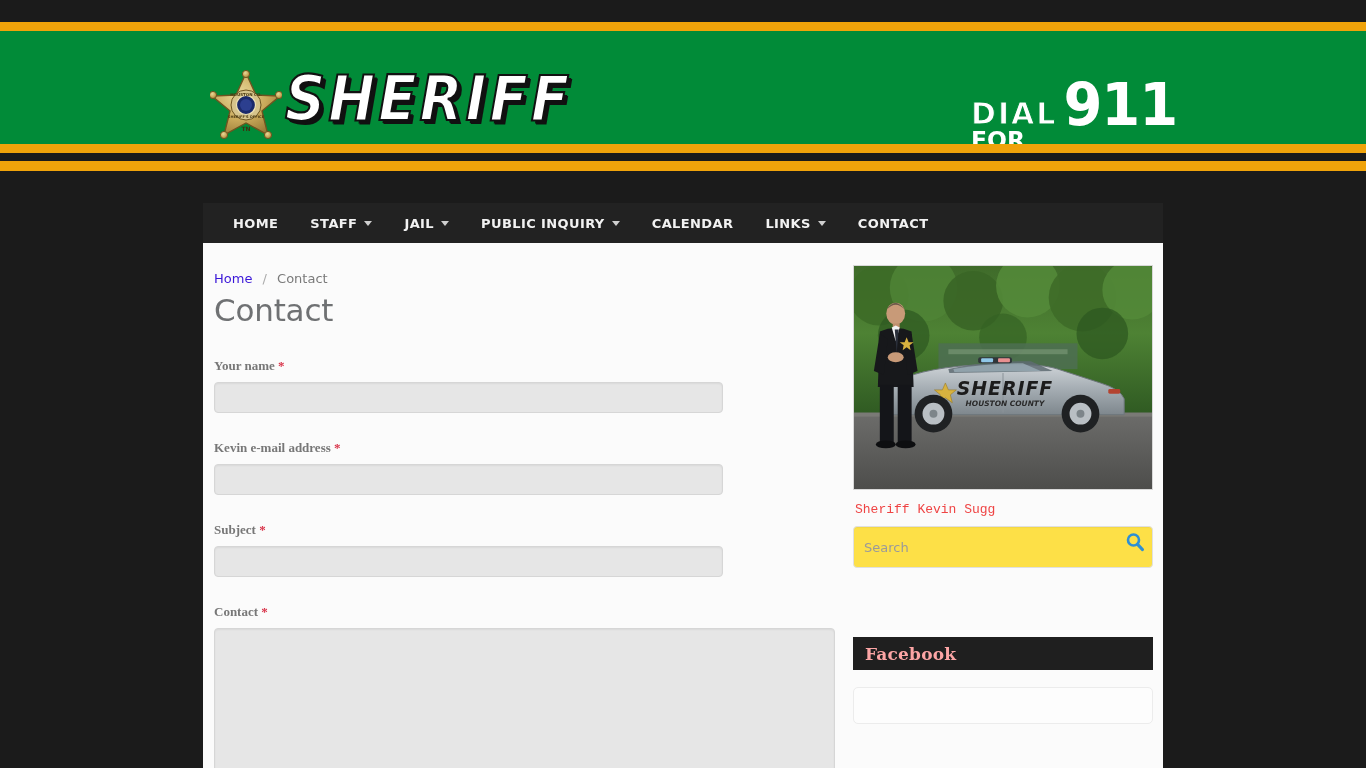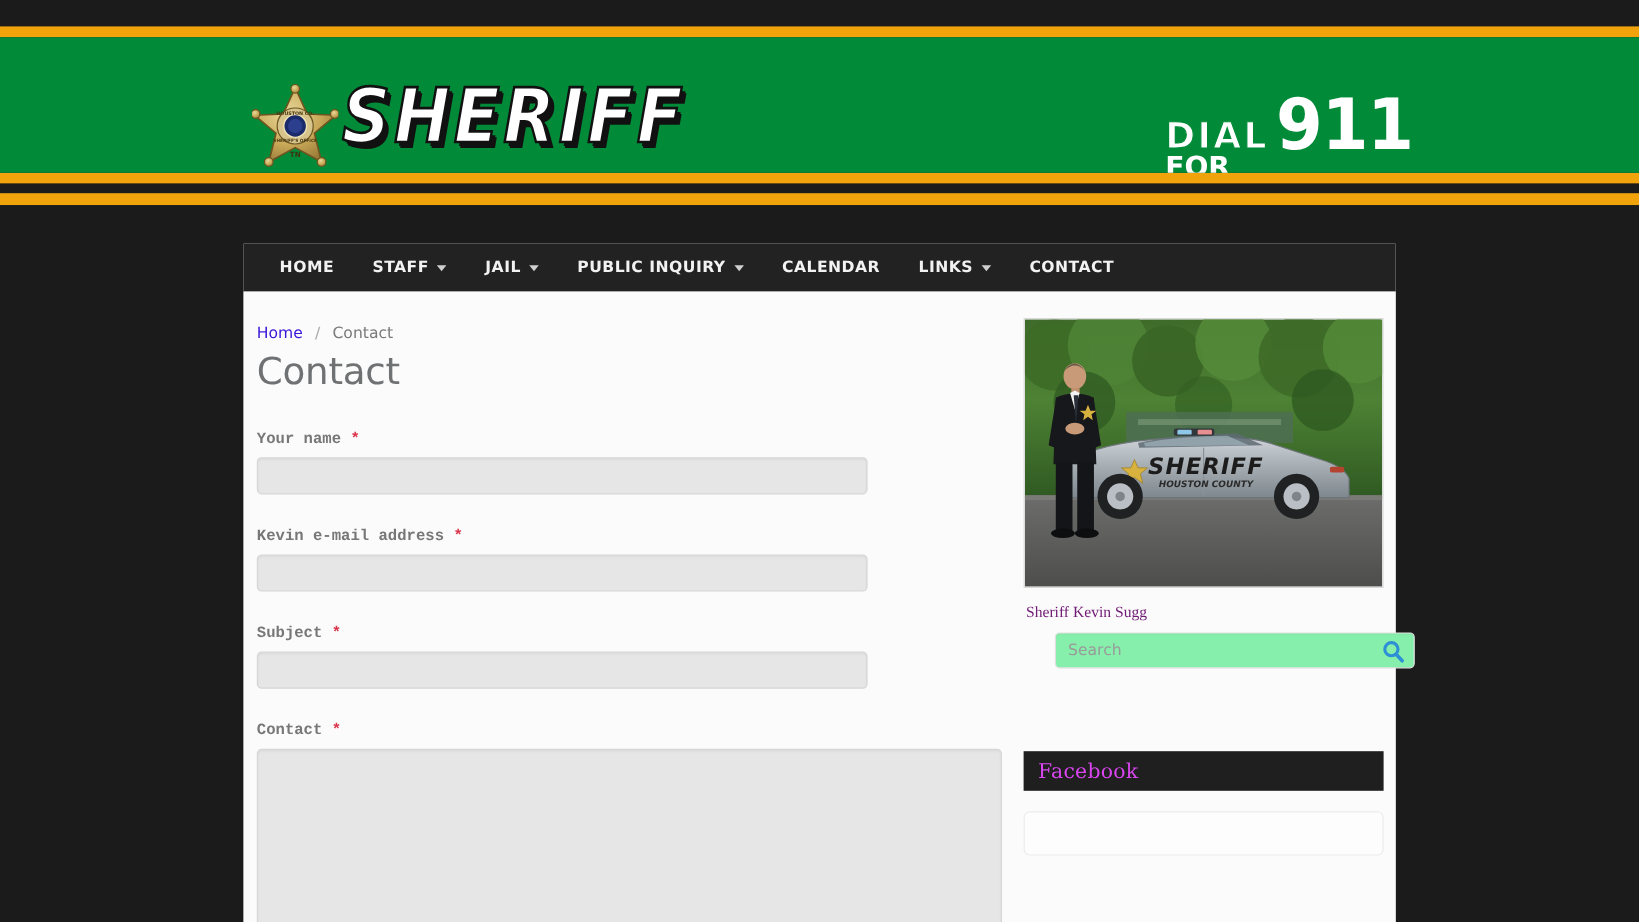--- a/index.html
+++ b/index.html
@@ -164,21 +164,21 @@
   .page-title {
     font-family: "DejaVu Sans", sans-serif;
     font-size: 31px;
     font-weight: normal;
     color: #6f7173;
     margin: 0 0 30px 0;
     letter-spacing: -0.2px;
   }
 
   .field-label {
-    font-family: Liberation Mono, monospace;
+    font-family: Liberation Serif, serif;
     font-size: 13px;
     font-weight: bold;
     color: #777;
     margin-bottom: 8px;
   }
   .req { color: #d9344a; font-weight: bold; }
 
   .text-input {
     display: block;
     width: 509px;
@@ -214,34 +214,33 @@
   .photo-frame {
     width: 300px; height: 225px;
     border: 1px solid #d8d8d8;
     background: #fff;
     padding: 0;
     overflow: hidden;
     position: relative;
   }
   .photo-svg { display: block; width: 100%; height: 100%; }
   .photo-caption {
-    font-family: Liberation Serif, serif;
-    font-size: 13px;
-    color: #701a75;
+    font-family: Liberation Mono, monospace;
+    font-size: 13px;
+    color: #ef4444;
     margin: 12px 0 9px 2px;
   }
 
   .search-box {
     position: relative;
-    width: 300px; height: 30px;
-    background: #86efac;
+    width: 300px; height: 42px;
+    background: #fde047;
     border: 1px solid #e0e0e0;
     border-radius: 4px;
     box-shadow: inset 0 1px 1px rgba(0,0,0,0.04);
-    margin-left: 26px;
   }
   .search-input {
     width: 100%; height: 100%;
     background: transparent;
     border: 0; outline: none;
     padding: 0 34px 0 10px;
     font-size: 13px;
     color: #555;
     font-family: "DejaVu Sans", sans-serif;
   }
@@ -258,24 +257,24 @@
 
   .side-header {
     margin-top: 69px;
     width: 300px; height: 33px;
     background: #1f1f1f;
     display: flex;
     align-items: center;
     padding-left: 12px;
   }
   .side-header-text {
-    color: #d946ef;
+    color: #fca5a5;
     font-family: "DejaVu Serif", serif;
     font-size: 17px;
-    font-weight: normal;
+    font-weight: bold;
     letter-spacing: 0.2px;
   }
   .fb-widget {
     margin-top: 17px;
     width: 300px; height: 37px;
     background: #fdfdfd;
     border: 1px solid #ececec;
     border-radius: 5px;
   }
 </style>

